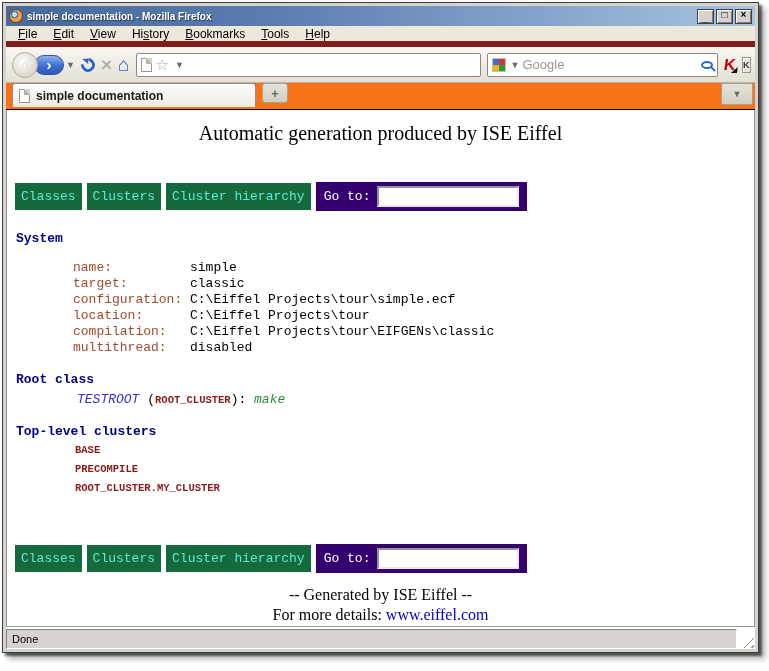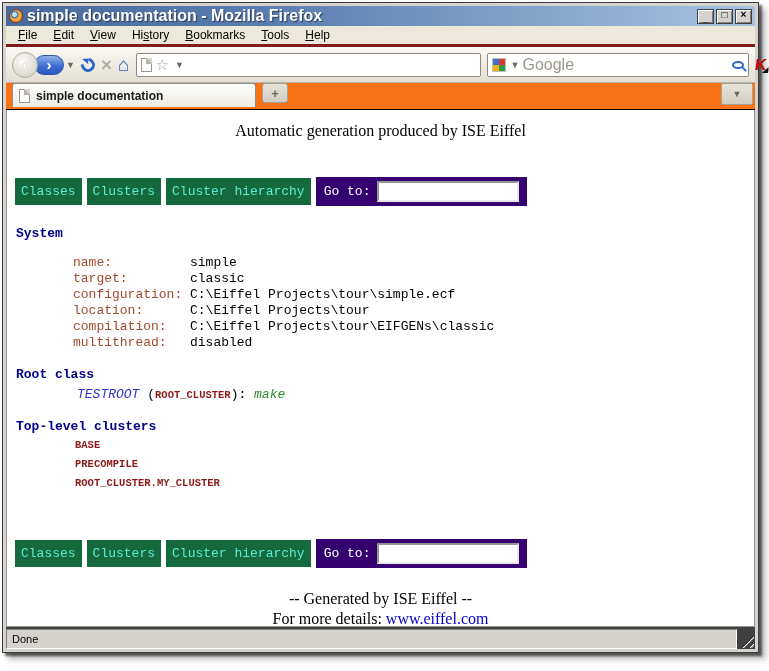--- a/index.html
+++ b/index.html
@@ -12,30 +12,30 @@
   .canvas{position:relative;width:769px;height:671px;background:#fff}
   .window{position:absolute;left:2px;top:2px;width:757px;height:651px;background:#d6d3ce;
     border:1px solid #3c3c3c;box-shadow:3px 3px 2px rgba(0,0,0,.55),6px 6px 6px rgba(0,0,0,.3);
     display:flex;flex-direction:column;padding:3px}
   
   .titlebar{height:20px;flex:0 0 20px;display:flex;align-items:center;gap:4px;padding:0 3px;
     background:linear-gradient(90deg,var(--titlebar-left) 0%,#5a7cb0 35%,var(--titlebar-right) 100%)}
   .fx-logo{width:14px;height:14px;border-radius:50%;
     background:radial-gradient(circle at 38% 38%,#bfe1f7 0 20%,#4d7ec2 24% 34%,#f7a23b 40% 62%,#d9541e 100%);
     border:1px solid #7a3c10}
-  .title-text{flex:1;color:#fff;font-weight:bold;font-size:16px;text-shadow:1px 1px 1px #2a3a55;white-space:nowrap;overflow:hidden}
+  .title-text{flex:1;color:#fff;font-weight:bold;font-size:10px;text-shadow:1px 1px 1px #2a3a55;white-space:nowrap;overflow:hidden}
   .win-controls{display:flex;gap:2px}
   .win-btn{width:17px;height:15px;background:#d6d3ce;border:1px solid #404040;
     box-shadow:inset 1px 1px 0 #fff,inset -1px -1px 0 #808080;
     display:flex;align-items:center;justify-content:center;font-weight:bold;font-size:10px;line-height:1;color:#000}
   .win-btn .glyph{display:block;transform:translateY(-1px)}
   .win-btn.min .glyph{transform:translateY(2px)}
   
   .menubar{height:21px;flex:0 0 21px;background:#ece9da;display:flex;align-items:center;padding-left:4px;
-    border-bottom:3px solid #7f1d1d;font-size:12px;color:#000}
+    border-bottom:6px solid #7f1d1d;font-size:12px;color:#000}
   .menu-item{padding:2px 8px;cursor:default}
   .menu-item .key{text-decoration:underline}
   
   .navbar{height:36px;flex:0 0 36px;background:linear-gradient(#faf8f3,#e3dfd4);
     border-bottom:1px solid #b8b4a8;display:flex;align-items:center;padding:0 6px;gap:6px}
   .backfwd{display:flex;align-items:center}
   .btn-back{width:26px;height:26px;border-radius:50%;border:1px solid #b3ae9f;
     background:radial-gradient(circle at 40% 35%,#fdfdfc,#cdc8ba);display:flex;align-items:center;justify-content:center;
     color:#fdfdfc;text-shadow:0 0 1px #9a958a;font-size:17px;font-weight:bold;z-index:2}
   .btn-fwd{width:30px;height:20px;margin-left:-4px;border-radius:10px;border:1px solid #2c55a8;
@@ -52,21 +52,21 @@
   .page-icon{width:11px;height:14px;background:#fff;border:1px solid #9a978c;position:relative;flex:0 0 11px}
   .page-icon::after{content:"";position:absolute;top:-1px;right:-1px;border:3px solid #d6d3ce;border-left-color:#b5b2a6;border-bottom-color:#b5b2a6}
   .url-text{flex:1;font-size:12px;font-style:italic;color:#111;white-space:nowrap;overflow:hidden}
   .star-icon{font-size:15px;color:#a8a49a;line-height:1}
   .searchbox{flex:0 0 136px;height:24px;background:#fff;border:1px solid #8a887f;border-radius:2px;
     display:flex;align-items:center;padding:0 4px;gap:3px}
   .g-icon{width:14px;height:14px;position:relative;flex:0 0 14px;border:1px solid #c2bfb4;background:#fff}
   .g-icon i{position:absolute;width:6px;height:6px}
   .g-icon .q1{left:0;top:0;background:#3b6fd0}.g-icon .q2{right:0;top:0;background:#d33a2c}
   .g-icon .q3{left:0;bottom:0;background:#f2b50f}.g-icon .q4{right:0;bottom:0;background:#2e9b43}
-  .search-input{flex:1;border:none;outline:none;font-size:16px;color:#333;min-width:10px;background:transparent;font-family:"Liberation Sans",sans-serif}
+  .search-input{flex:1;border:none;outline:none;font-size:13px;color:#333;min-width:10px;background:transparent;font-family:"Liberation Sans",sans-serif}
   .search-input::placeholder{color:#9b978c}
   .icon-search{width:8px;height:8px;border:2px solid #2a66c8;border-radius:50%;position:relative;flex:0 0 12px}
   .icon-search::after{content:"";position:absolute;width:6px;height:2px;background:#2a66c8;transform:rotate(45deg);right:-5px;bottom:-3px}
   .ext-red-k{font-size:16px;font-weight:bold;color:#c00;position:relative;line-height:1;transform:skewX(-8deg)}
   .ext-red-k::after{content:"";position:absolute;right:-2px;bottom:0;border:3px solid transparent;border-right-color:#111;border-bottom-color:#111}
   .ext-k-btn{width:17px;height:16px;background:#e8e5dc;border:1px solid #9a978c;box-shadow:inset 1px 1px 0 #fff;
     display:flex;align-items:center;justify-content:center;font-size:9px;font-weight:bold;color:#333}
   
   .tabbar{height:27px;flex:0 0 27px;background:#f97316;display:flex;padding:0 2px;
     border-bottom:1px solid #000000}
@@ -74,21 +74,21 @@
     border:1px solid #8f8d85;border-bottom:none;border-radius:3px 3px 0 0;display:flex;align-items:center;gap:6px;padding:0 6px}
   .tab-label{font-size:12px;font-weight:bold;color:#1a1a1a;white-space:nowrap;overflow:hidden}
   .newtab-btn{width:26px;height:20px;margin:0 0 2px 6px;background:linear-gradient(#e6e3da,#d2cec2);
     border:1px solid #a5a195;border-radius:3px;display:flex;align-items:center;justify-content:center;
     color:#6b675c;font-size:13px;font-weight:bold}
   .tab-spacer{flex:1}
   .tablist-btn{width:32px;height:22px;margin-bottom:2px;background:linear-gradient(#e6e3da,#d2cec2);
     border:1px solid #a5a195;border-radius:2px;display:flex;align-items:center;justify-content:center;color:#6b675c;font-size:9px}
   
   .content{flex:1;background:#fff;border:1px solid #9a978c;border-top:none;overflow:hidden;position:relative}
-  .page-heading{margin-top:12px;text-align:center;font-family:"Liberation Serif",serif;font-size:16px;color:#000}
+  .page-heading{margin-top:12px;text-align:center;font-family:"Liberation Serif",serif;font-size:20px;color:#000}
   .btnbar{display:flex;align-items:center;gap:5px;margin:37px 0 0 8px}
   .btnbar.second{margin-top:48px}
   .green-btn{background:var(--button-green);color:#5eead4;font-family:"Liberation Mono",monospace;font-size:13px;
     padding:6px 6px;white-space:nowrap;cursor:pointer}
   .goto-box{background:var(--goto-purple);display:flex;align-items:center;gap:7px;padding:4px 8px}
   .goto-label{color:#fff;font-family:"Liberation Mono",monospace;font-size:13px;white-space:nowrap}
   .goto-input{width:142px;height:21px;border:2px inset #e8e8e8;background:#fff;font-family:"Liberation Mono",monospace;font-size:12px;padding:0 2px}
   .sec-h{font-family:"Liberation Mono",monospace;font-weight:bold;font-size:13px;color:var(--section-navy);padding-left:9px}
   .sec-system{margin-top:20px}
   .sys-rows{margin-top:14px}
@@ -97,24 +97,24 @@
   .sys-value{color:#000}
   .sec-root{margin-top:16px}
   .root-line{font-family:"Liberation Mono",monospace;font-size:13px;line-height:17px;padding-left:70px;margin-top:4px}
   .class-link{color:var(--class-blue);font-style:italic;cursor:pointer}
   .cluster-ref{color:var(--cluster-red);font-weight:bold;font-size:10.5px}
   .punct{color:#000}
   .feature-link{color:var(--feature-green);font-style:italic;cursor:pointer}
   .sec-clusters{margin-top:15px}
   .cluster-item{font-family:"Liberation Mono",monospace;font-weight:bold;font-size:10.5px;line-height:16px;
     padding-left:68px;color:var(--cluster-red);margin-top:3px}
-  .footer{margin-top:21px;text-align:center;font-family:"Liberation Serif",serif;font-size:16px;line-height:20px;color:#000}
+  .footer{margin-top:12px;text-align:center;font-family:"Liberation Serif",serif;font-size:16px;line-height:20px;color:#000}
   .footer a{color:var(--link-blue);text-decoration:none;cursor:pointer}
   
-  .statusbar{height:22px;flex:0 0 22px;background:#404040;display:flex;align-items:stretch;gap:2px;padding-top:2px}
+  .statusbar{height:22px;flex:0 0 22px;background:#ffffff;display:flex;align-items:stretch;gap:2px;padding-top:2px}
   .status-field{flex:1;border:1px solid;border-color:#808080 #fff #fff #808080;display:flex;align-items:center;
     padding-left:5px;font-size:11px;color:#000;background:#d6d3ce}
   .resize-grip{width:16px;position:relative}
   .resize-grip::after{content:"";position:absolute;right:1px;bottom:1px;width:13px;height:13px;
     background:repeating-linear-gradient(135deg,#fff 0 1px,#8a8a8a 1px 2px,transparent 2px 5px);
     clip-path:polygon(100% 0,100% 100%,0 100%)}
 </style>
 </head>
 <body>
 

